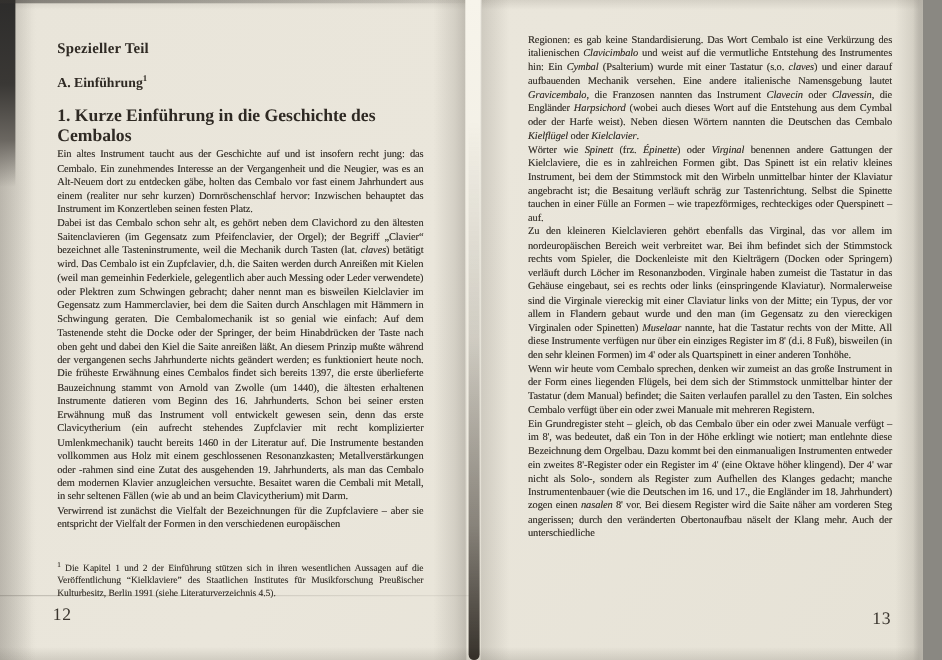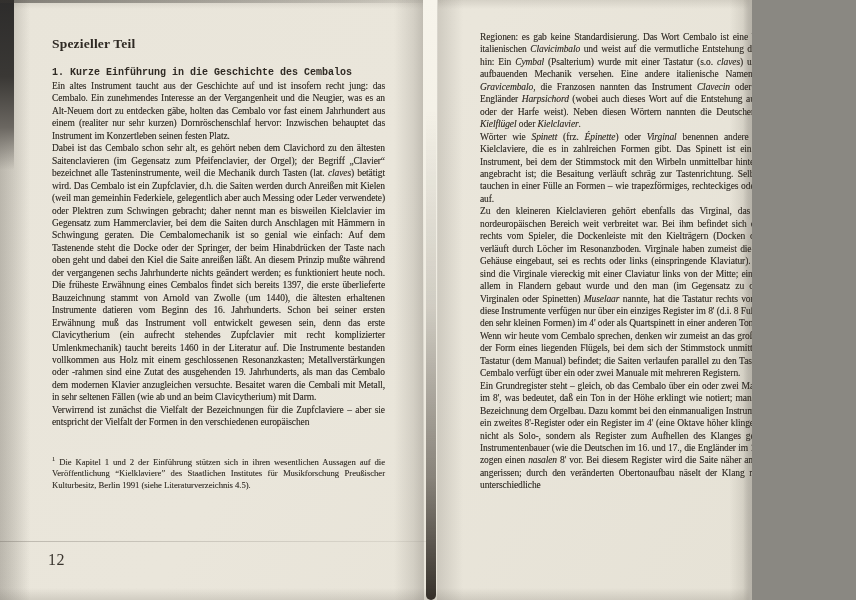--- a/index.html
+++ b/index.html
@@ -1,17 +1,17 @@
 <!DOCTYPE html>
 <html><head>
 <meta charset="utf-8">
 <style>
   html,body { margin:0; padding:0; background:#8a8882; }
   .scan {
-    position:relative; width:752px; height:600px; overflow:hidden;
+    position:relative; width:839px; height:600px; overflow:hidden;
     background:
       linear-gradient(to right, rgba(120,115,105,0.20) 0%, rgba(120,115,105,0.0) 4%),
       linear-gradient(to left,  rgba(120,115,105,0.28) 0%, rgba(120,115,105,0.0) 3%),
       linear-gradient(to bottom, rgba(120,115,105,0.18) 0%, rgba(120,115,105,0.0) 1.5%),
       linear-gradient(to top,    rgba(120,115,105,0.22) 0%, rgba(120,115,105,0.0) 2%),
       linear-gradient(120deg, #e9e5da 0%, #eae6db 45%, #e6e2d6 100%);
     font-family:"Liberation Serif","DejaVu Serif",serif;
     color:#35302a;
   }
   
@@ -60,21 +60,21 @@
 
   h1.section-title {
     font-size:13.5px; font-weight:bold; letter-spacing:0.2px;
     margin:0 0 15px 0; color:#2f2a24;
   }
   h2.chapter-heading {
     font-size:12.5px; font-weight:bold; margin:0 0 14px 0; color:#2f2a24;
   }
   h2.chapter-heading sup { font-size:8px; }
   h3.subsection-heading {
-    font-size:10px; font-weight:bold; margin:0 0 2px 0; color:#2f2a24;font-family:Liberation Mono, monospace;
+    font-size:16px; font-weight:bold; margin:0 0 2px 0; color:#2f2a24;
   }
   .page p {
     font-size:9.5px; line-height:12.45px; letter-spacing:-0.1px;
     margin:0; text-align:justify;
     color:#37322b; text-shadow:0 0 0.35px rgba(55,50,43,0.55);
   }
   .page p.para-gap { margin-top:0; }
   .footnote {
     margin-top:24px; font-size:8.7px; line-height:11.6px; letter-spacing:-0.05px;
     text-align:justify; color:#3a352e; text-shadow:0 0 0.3px rgba(58,53,46,0.5);
@@ -97,20 +97,23 @@
   <div class="edge-top-line"></div>
   <div class="gutter-shadow-left"></div>
   <div class="gutter-highlight"></div>
   <div class="gutter-dark"></div>
   <div class="gutter-shadow-right"></div>
   <div class="bottom-edge-line"></div>
   <div class="edge-right-strip"></div>
 
   <div class="page page-left">
     <h1 class="section-title">Spezieller Teil</h1>
+    <h2 class="chapter-heading">
+      <span>A. Einführung</span><sup>1</sup>
+    </h2>
     <h3 class="subsection-heading">1. Kurze Einführung in die Geschichte des Cembalos</h3>
     <p>Ein altes Instrument taucht aus der Geschichte auf und ist insofern recht jung: das Cembalo. Ein zunehmendes Interesse an der Vergangenheit und die Neugier, was es an Alt-Neuem dort zu entdecken gäbe, holten das Cembalo vor fast einem Jahrhundert aus einem (realiter nur sehr kurzen) Dornröschenschlaf hervor: Inzwischen behauptet das Instrument im Konzertleben seinen festen Platz.</p>
     <p>Dabei ist das Cembalo schon sehr alt, es gehört neben dem Clavichord zu den ältesten Saitenclavieren (im Gegensatz zum Pfeifenclavier, der Orgel); der Begriff „Clavier“ bezeichnet alle Tasteninstrumente, weil die Mechanik durch Tasten (lat. <i>claves</i>) betätigt wird. Das Cembalo ist ein Zupfclavier, d.h. die Saiten werden durch Anreißen mit Kielen (weil man gemeinhin Federkiele, gelegentlich aber auch Messing oder Leder verwendete) oder Plektren zum Schwingen gebracht; daher nennt man es bisweilen Kielclavier im Gegensatz zum Hammerclavier, bei dem die Saiten durch Anschlagen mit Hämmern in Schwingung geraten. Die Cembalomechanik ist so genial wie einfach: Auf dem Tastenende steht die Docke oder der Springer, der beim Hinabdrücken der Taste nach oben geht und dabei den Kiel die Saite anreißen läßt. An diesem Prinzip mußte während der vergangenen sechs Jahrhunderte nichts geändert werden; es funktioniert heute noch. Die früheste Erwähnung eines Cembalos findet sich bereits 1397, die erste überlieferte Bauzeichnung stammt von Arnold van Zwolle (um 1440), die ältesten erhaltenen Instrumente datieren vom Beginn des 16. Jahrhunderts. Schon bei seiner ersten Erwähnung muß das Instrument voll entwickelt gewesen sein, denn das erste Clavicytherium (ein aufrecht stehendes Zupfclavier mit recht komplizierter Umlenkmechanik) taucht bereits 1460 in der Literatur auf. Die Instrumente bestanden vollkommen aus Holz mit einem geschlossenen Resonanzkasten; Metallverstärkungen oder -rahmen sind eine Zutat des ausgehenden 19. Jahrhunderts, als man das Cembalo dem modernen Klavier anzugleichen versuchte. Besaitet waren die Cembali mit Metall, in sehr seltenen Fällen (wie ab und an beim Clavicytherium) mit Darm.</p>
     <p class="para-gap">Verwirrend ist zunächst die Vielfalt der Bezeichnungen für die Zupfclaviere – aber sie entspricht der Vielfalt der Formen in den verschiedenen europäischen</p>
     <div class="footnote">
       <sup>1</sup>
       <span>Die Kapitel 1 und 2 der Einführung stützen sich in ihren wesentlichen Aussagen auf die Veröffentlichung “Kielklaviere” des Staatlichen Institutes für Musikforschung Preußischer Kulturbesitz, Berlin 1991 (siehe Literaturverzeichnis 4.5).</span>
     </div>
   </div>
 

